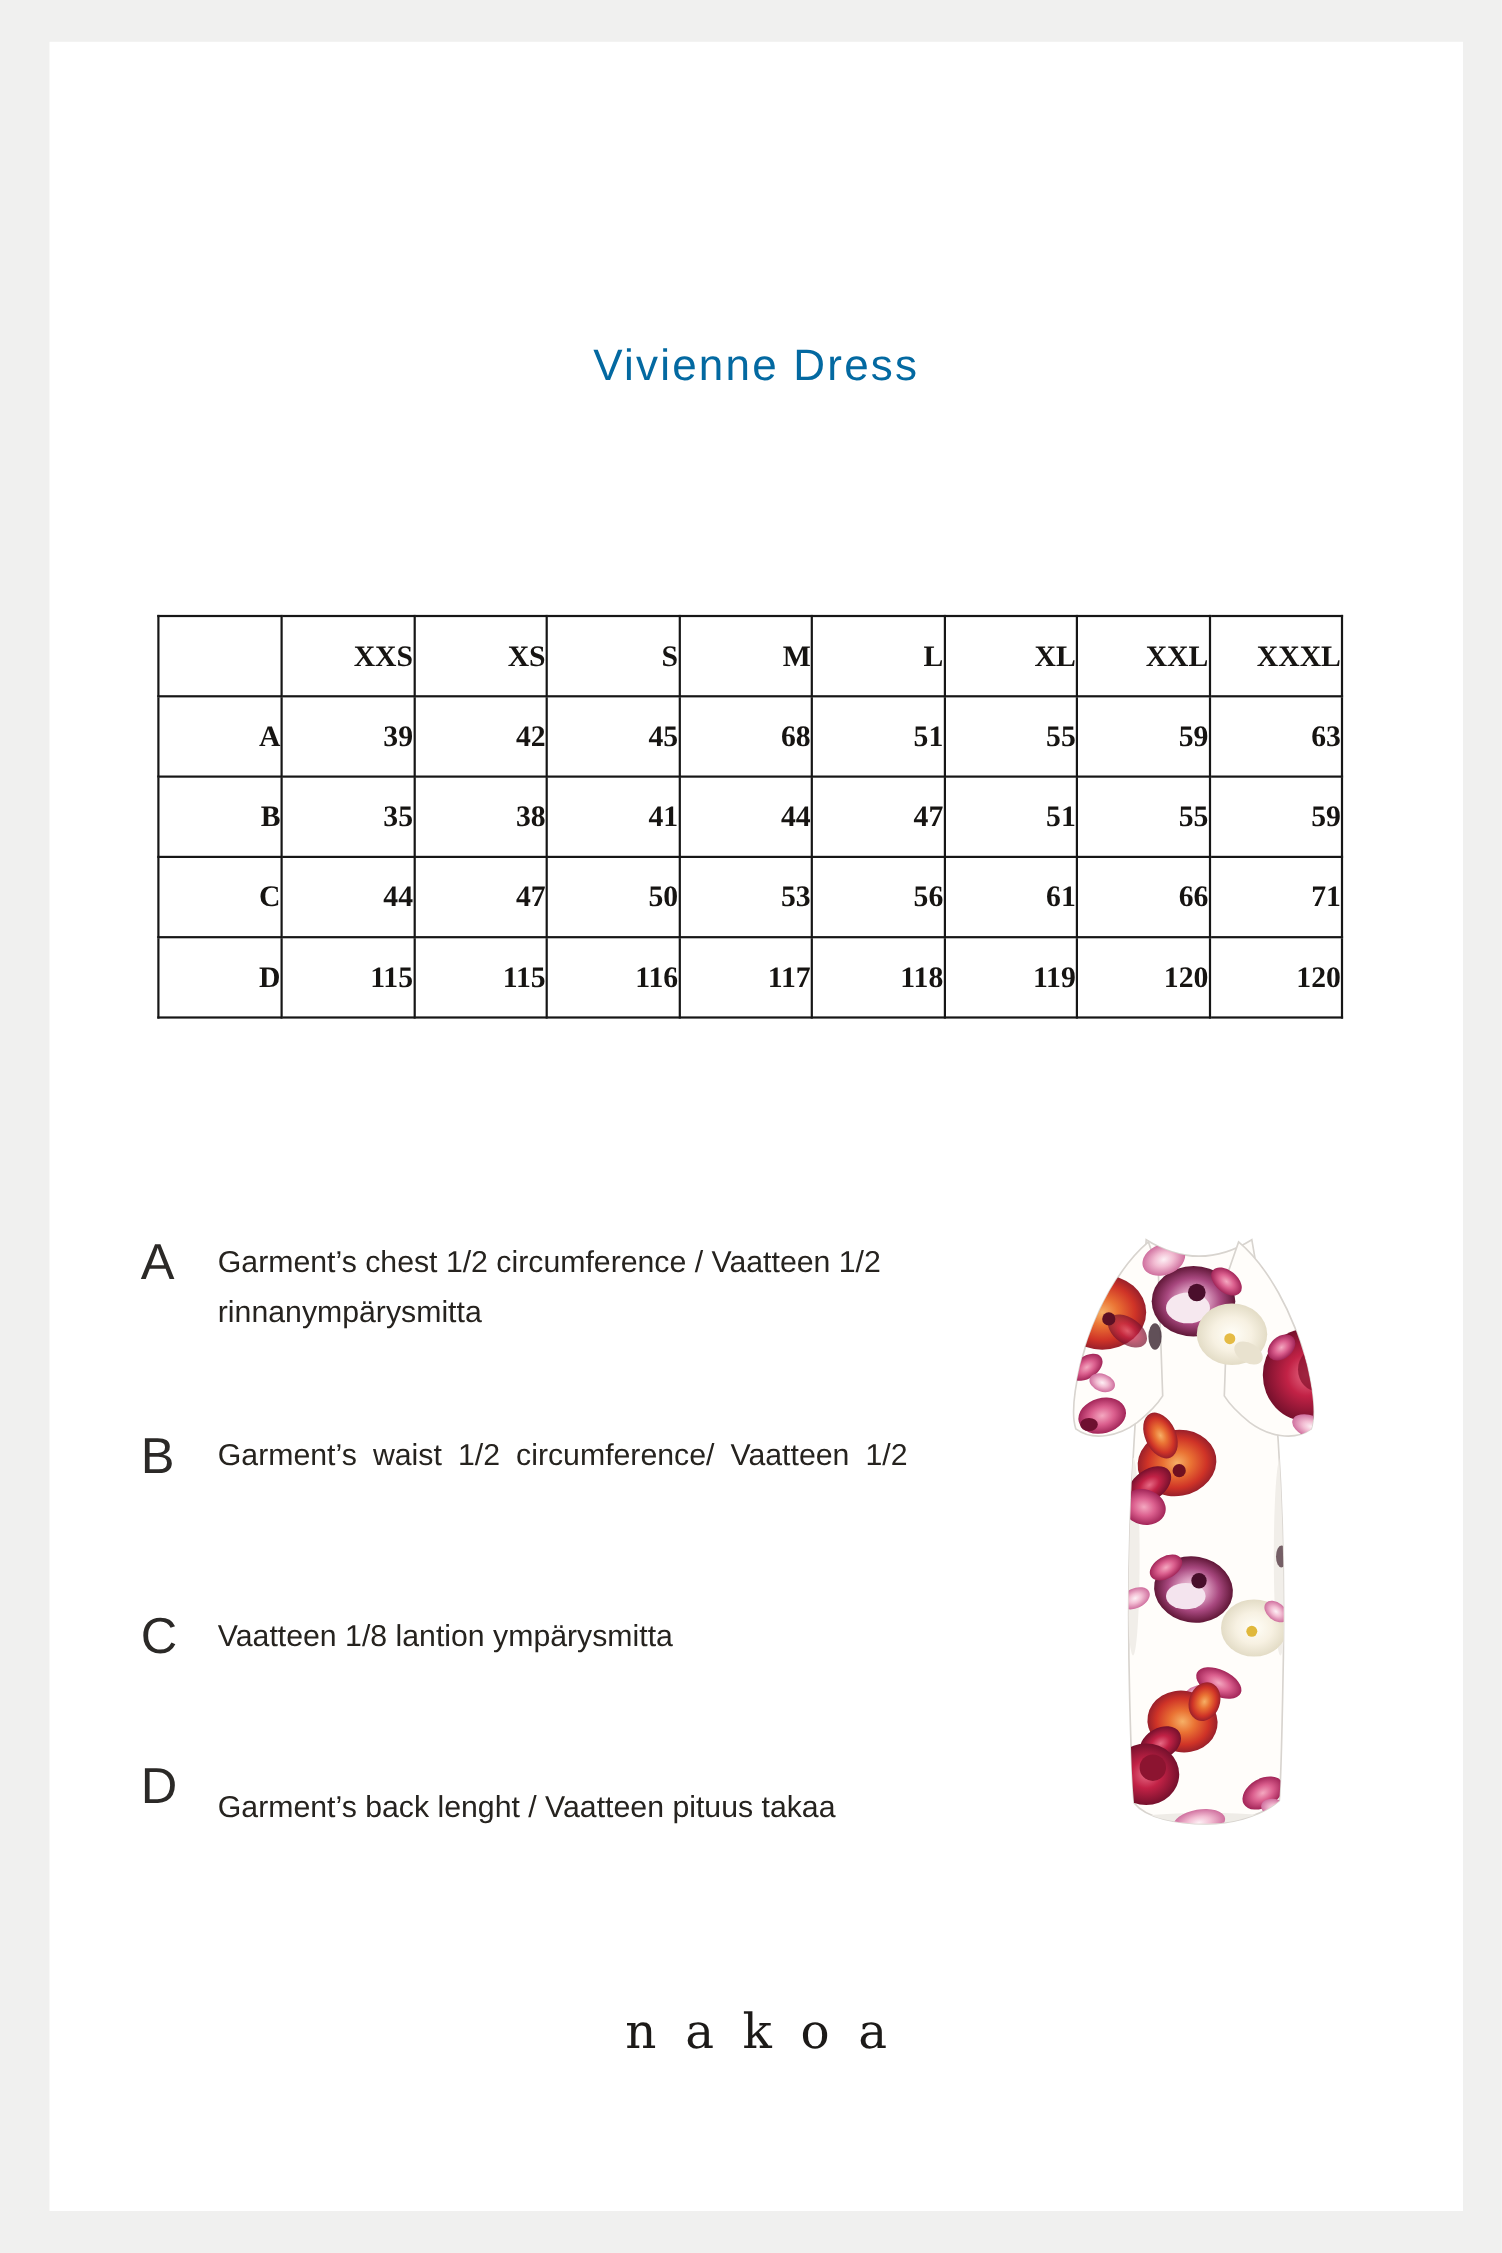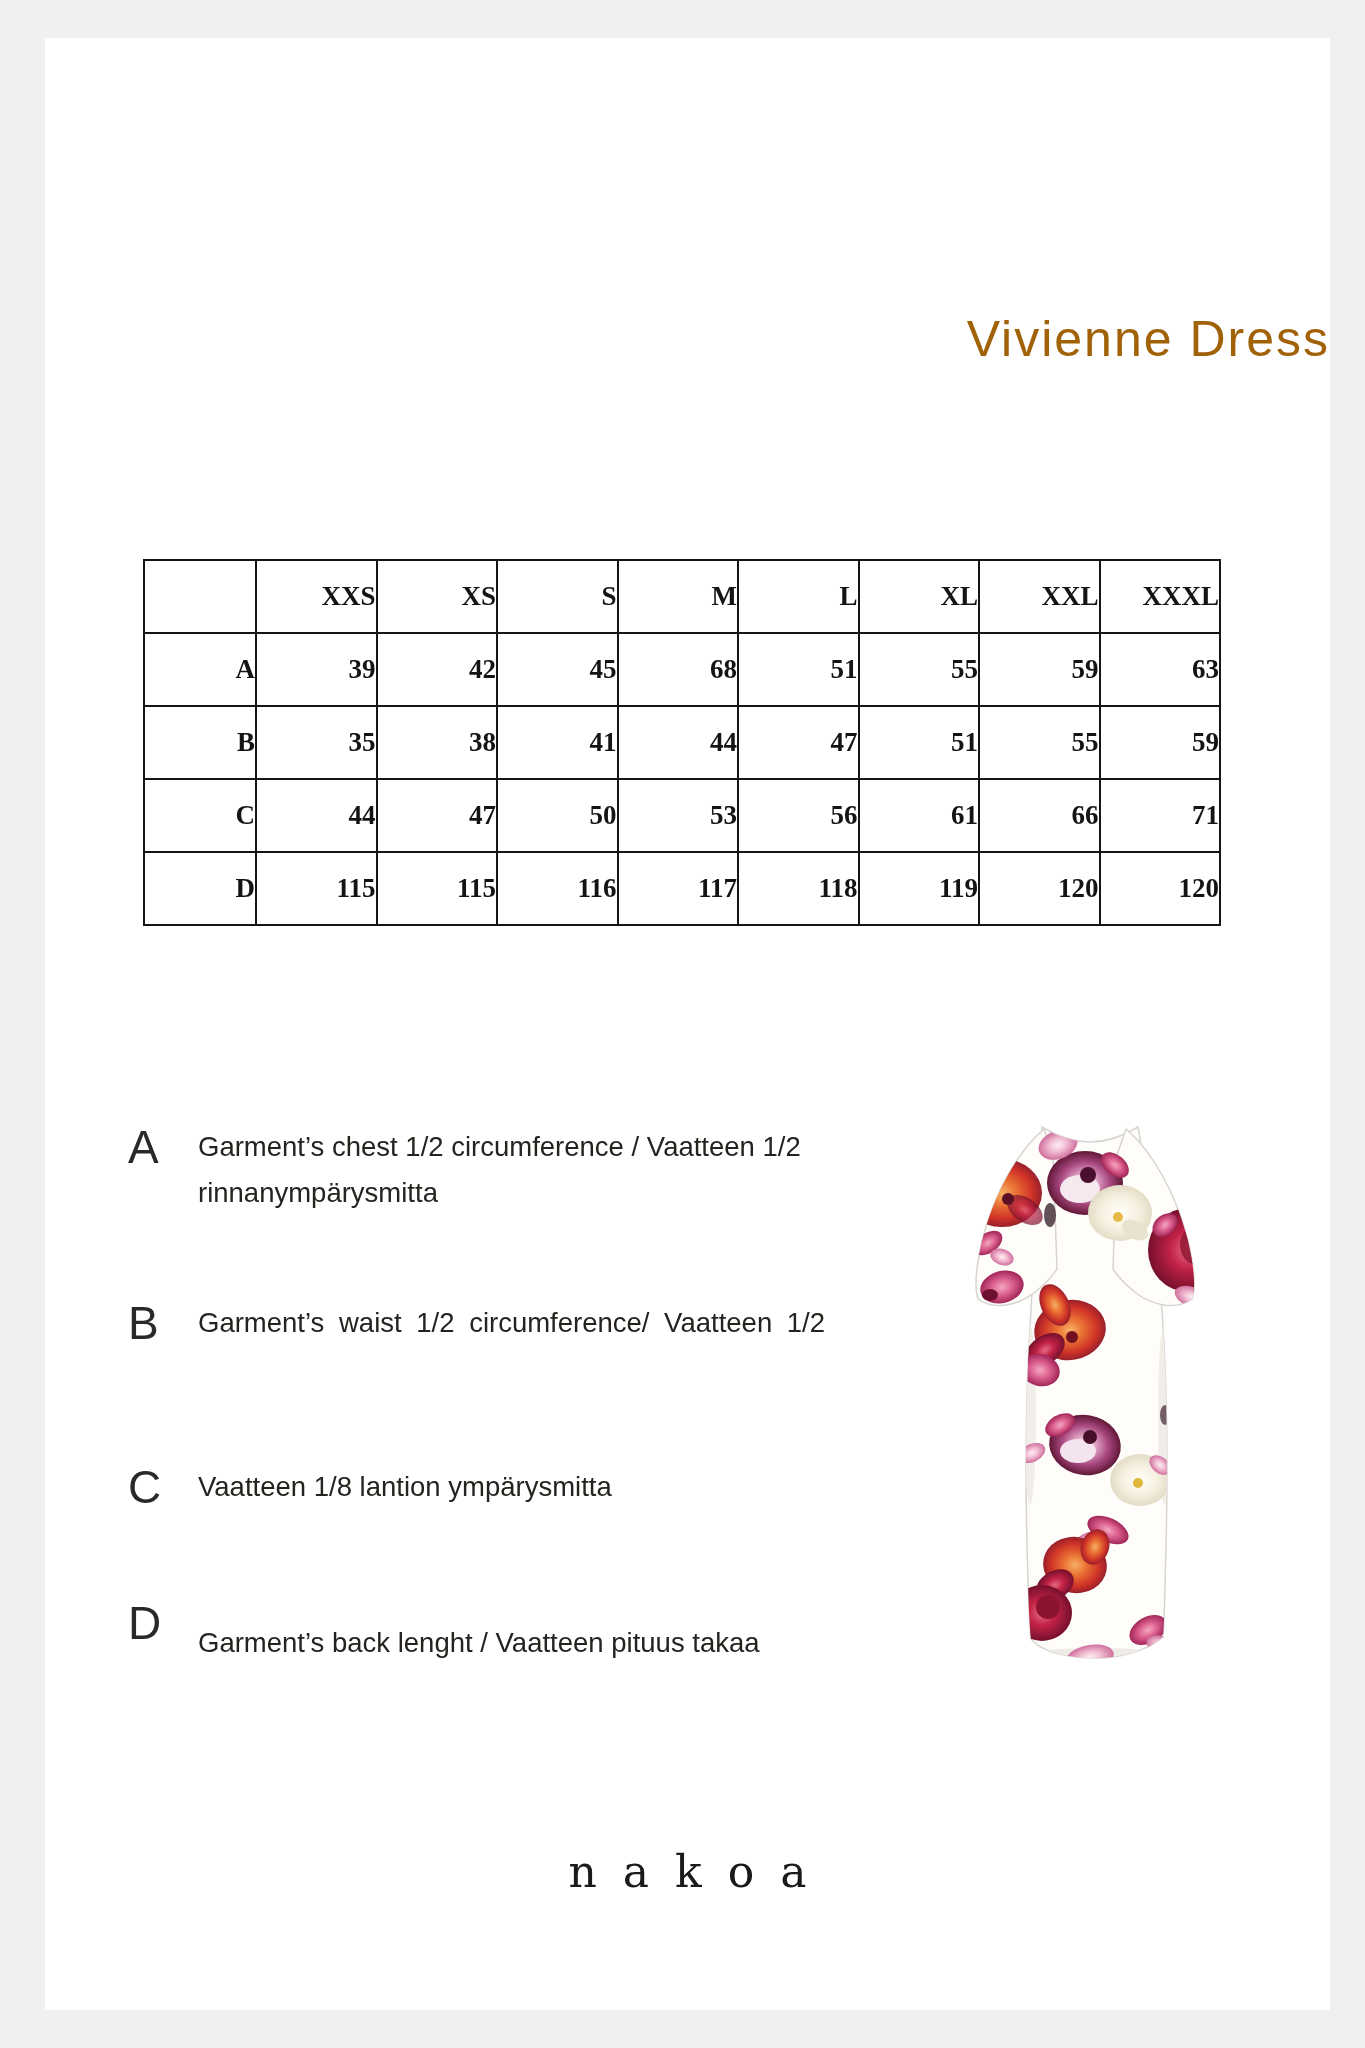--- a/index.html
+++ b/index.html
@@ -1,22 +1,22 @@
 <!DOCTYPE html>
 <html><head>
 <meta charset="utf-8">
 <style>
   html,body{margin:0;padding:0;background:#f0f0ef;}
   .page{position:relative;width:1365px;height:2048px;background:#f0f0ef;overflow:hidden;
         font-family:"Liberation Sans",sans-serif;color:#26231f;}
   .card{position:absolute;left:45px;top:38px;width:1285px;height:1972px;background:#ffffff;}
 
-  .title{position:absolute;left:0;right:0;top:272px;text-align:right;
+  .title{position:absolute;left:0;right:0;top:272px;text-align:center;
          font-family:"Liberation Sans",sans-serif;font-weight:400;
-         font-size:50px;letter-spacing:2px;color:#a16207;}
+         font-size:40px;letter-spacing:2px;color:#0369a1;}
 
   table.size-table{position:absolute;left:98px;top:521px;width:1078px;
          border-collapse:collapse;table-layout:fixed;
          font-family:"Liberation Serif",serif;color:#161412;}
   table.size-table th,table.size-table td{
          border:2px solid #161616;text-align:right;vertical-align:middle;
          height:71px;padding:0;}
   table.size-table th{font-size:27px;font-weight:bold;}
   table.size-table td{font-size:27px;font-weight:bold;}
   table.size-table td.rowlabel{font-weight:bold;}
@@ -31,21 +31,21 @@
   .row-b{top:1262px;}
   .row-c{top:1426px;}
   .row-d{top:1562px;}
   .row-b .l1{word-spacing:7px;display:block;}
   .row-d .guide-text{padding-top:20px;width:760px;}
 
   .dress{position:absolute;left:915px;top:1077px;width:250px;height:550px;}
 
   .brand{position:absolute;left:0;right:0;top:1784px;text-align:center;
          font-family:"DejaVu Serif",serif;font-size:44px;font-weight:400;
-         letter-spacing:26px;padding-left:26px;color:#1c1a18;margin-top:24px;}
+         letter-spacing:26px;padding-left:26px;color:#1c1a18;}
 </style>
 </head>
 <body>
 
 <div class="page">
   <div class="card">
 
     <div class="title">Vivienne Dress</div>
 
     <table class="size-table">

